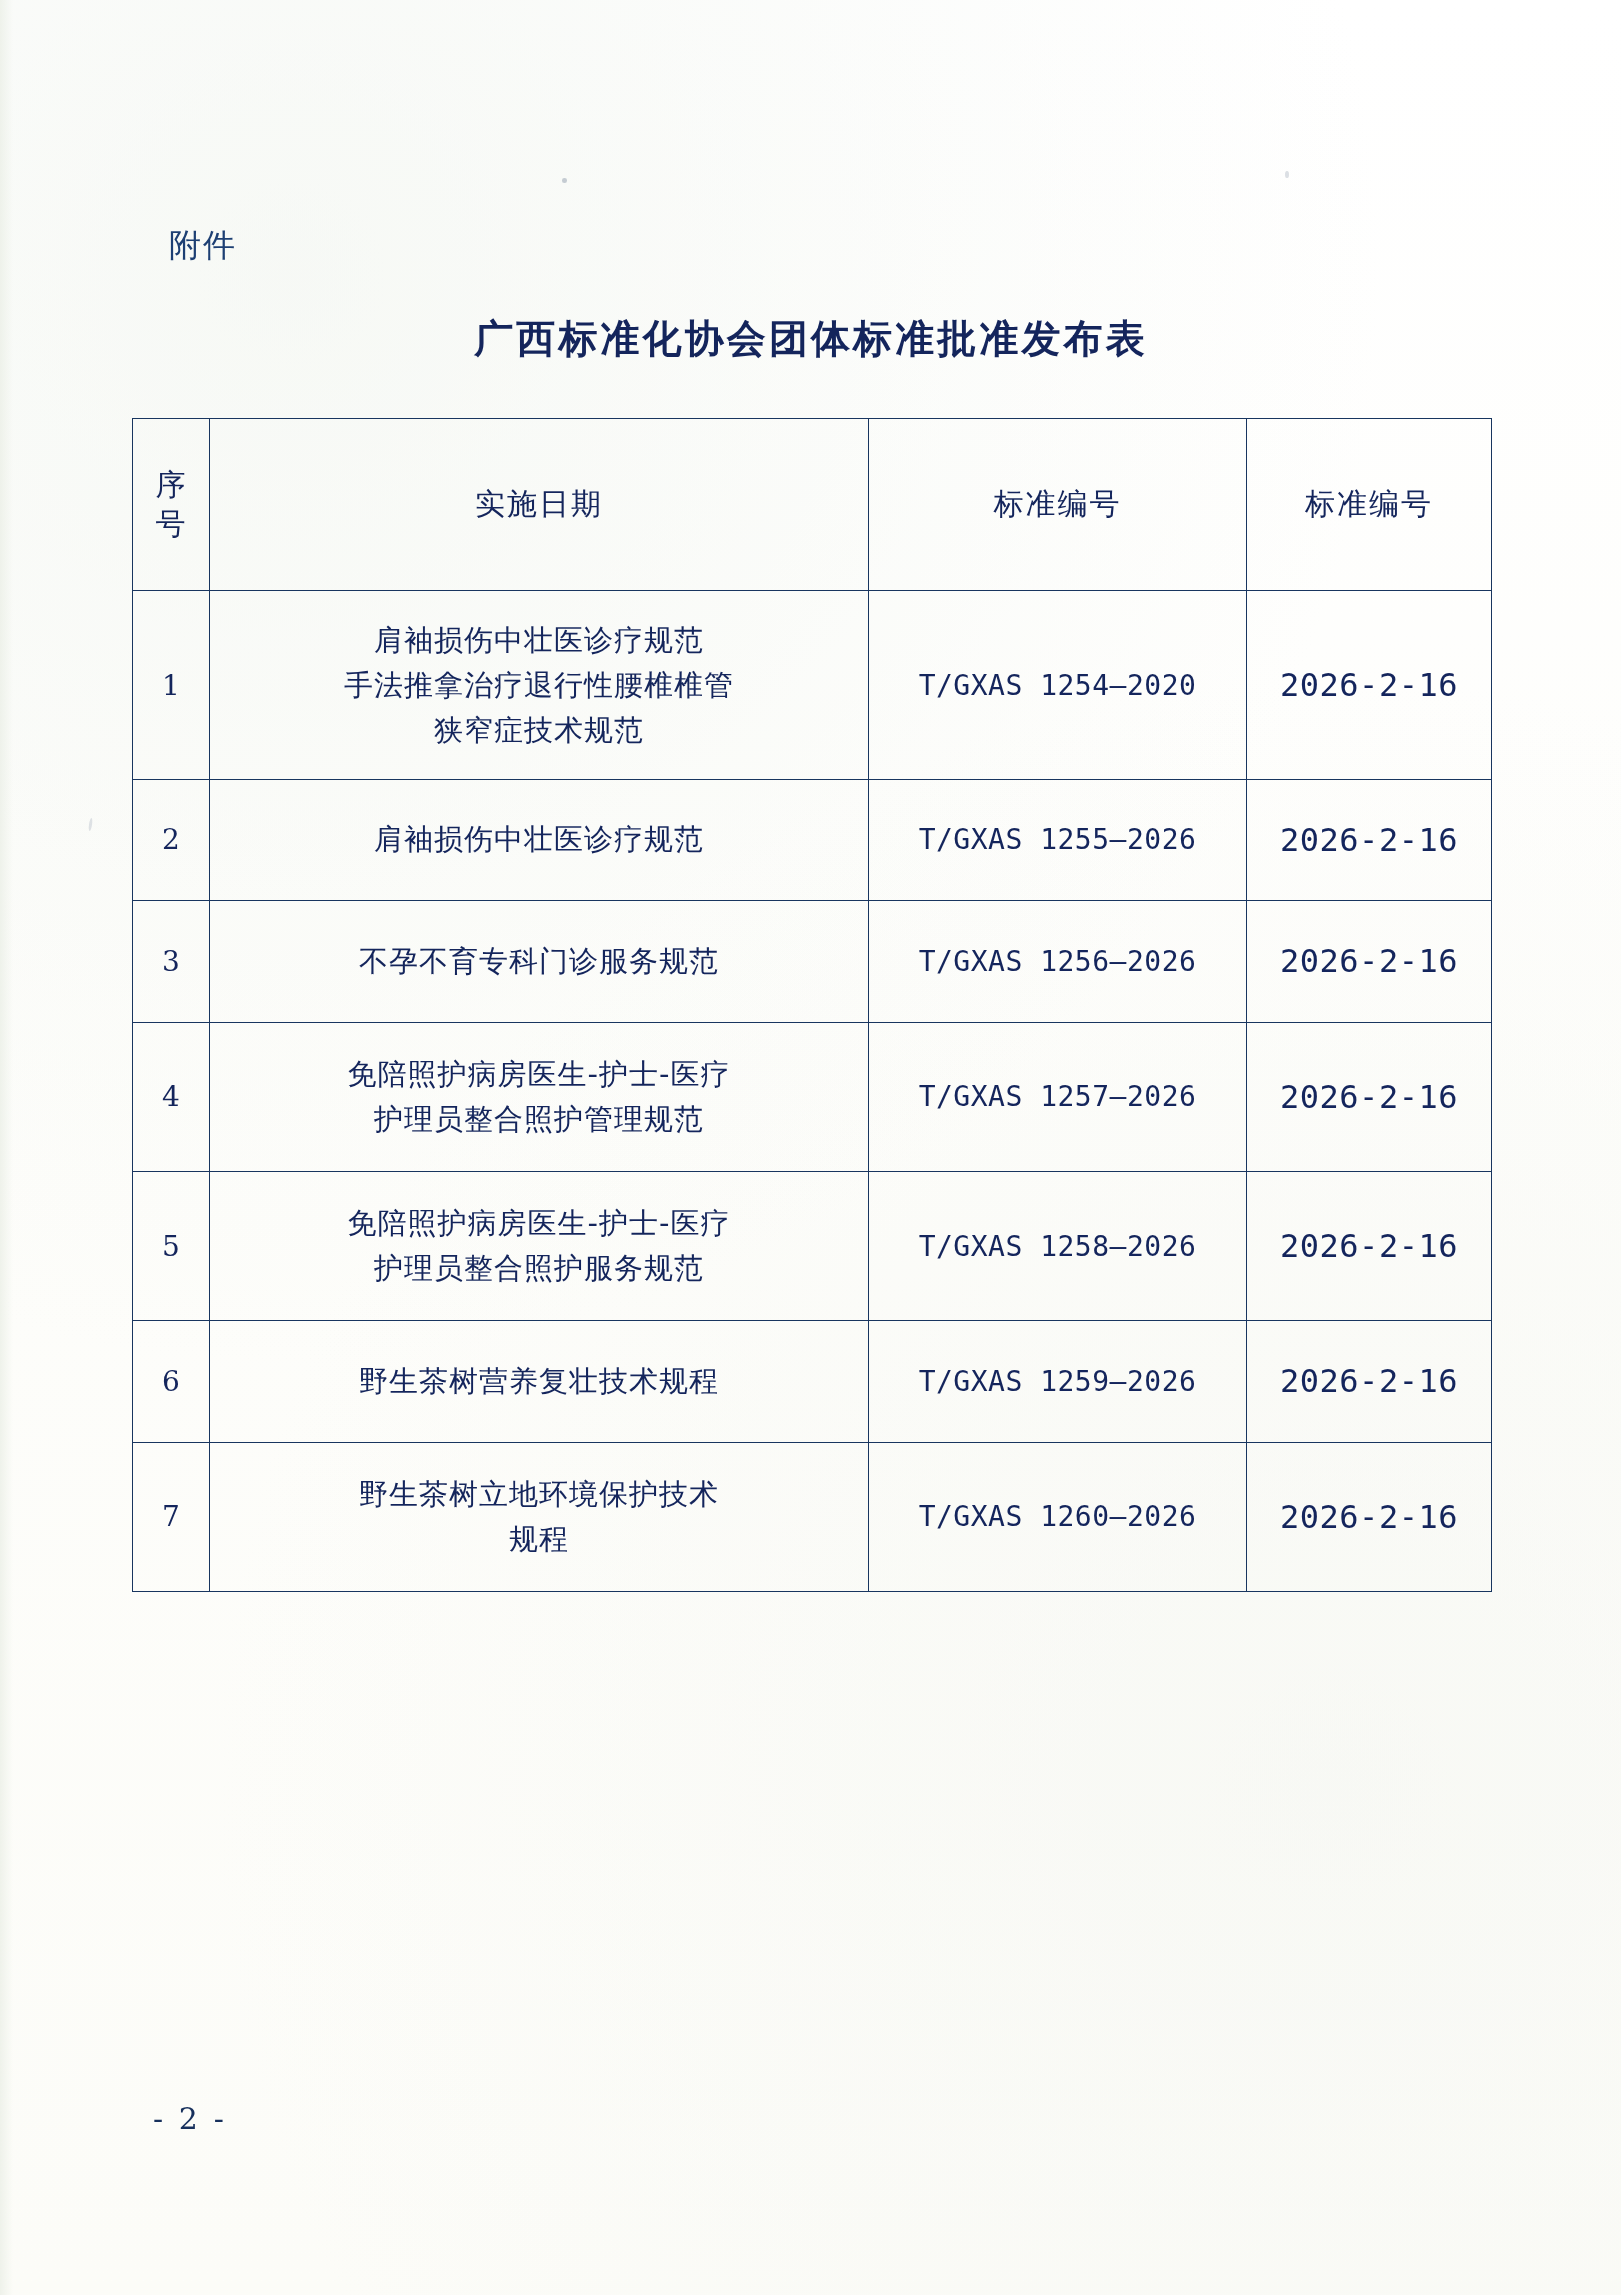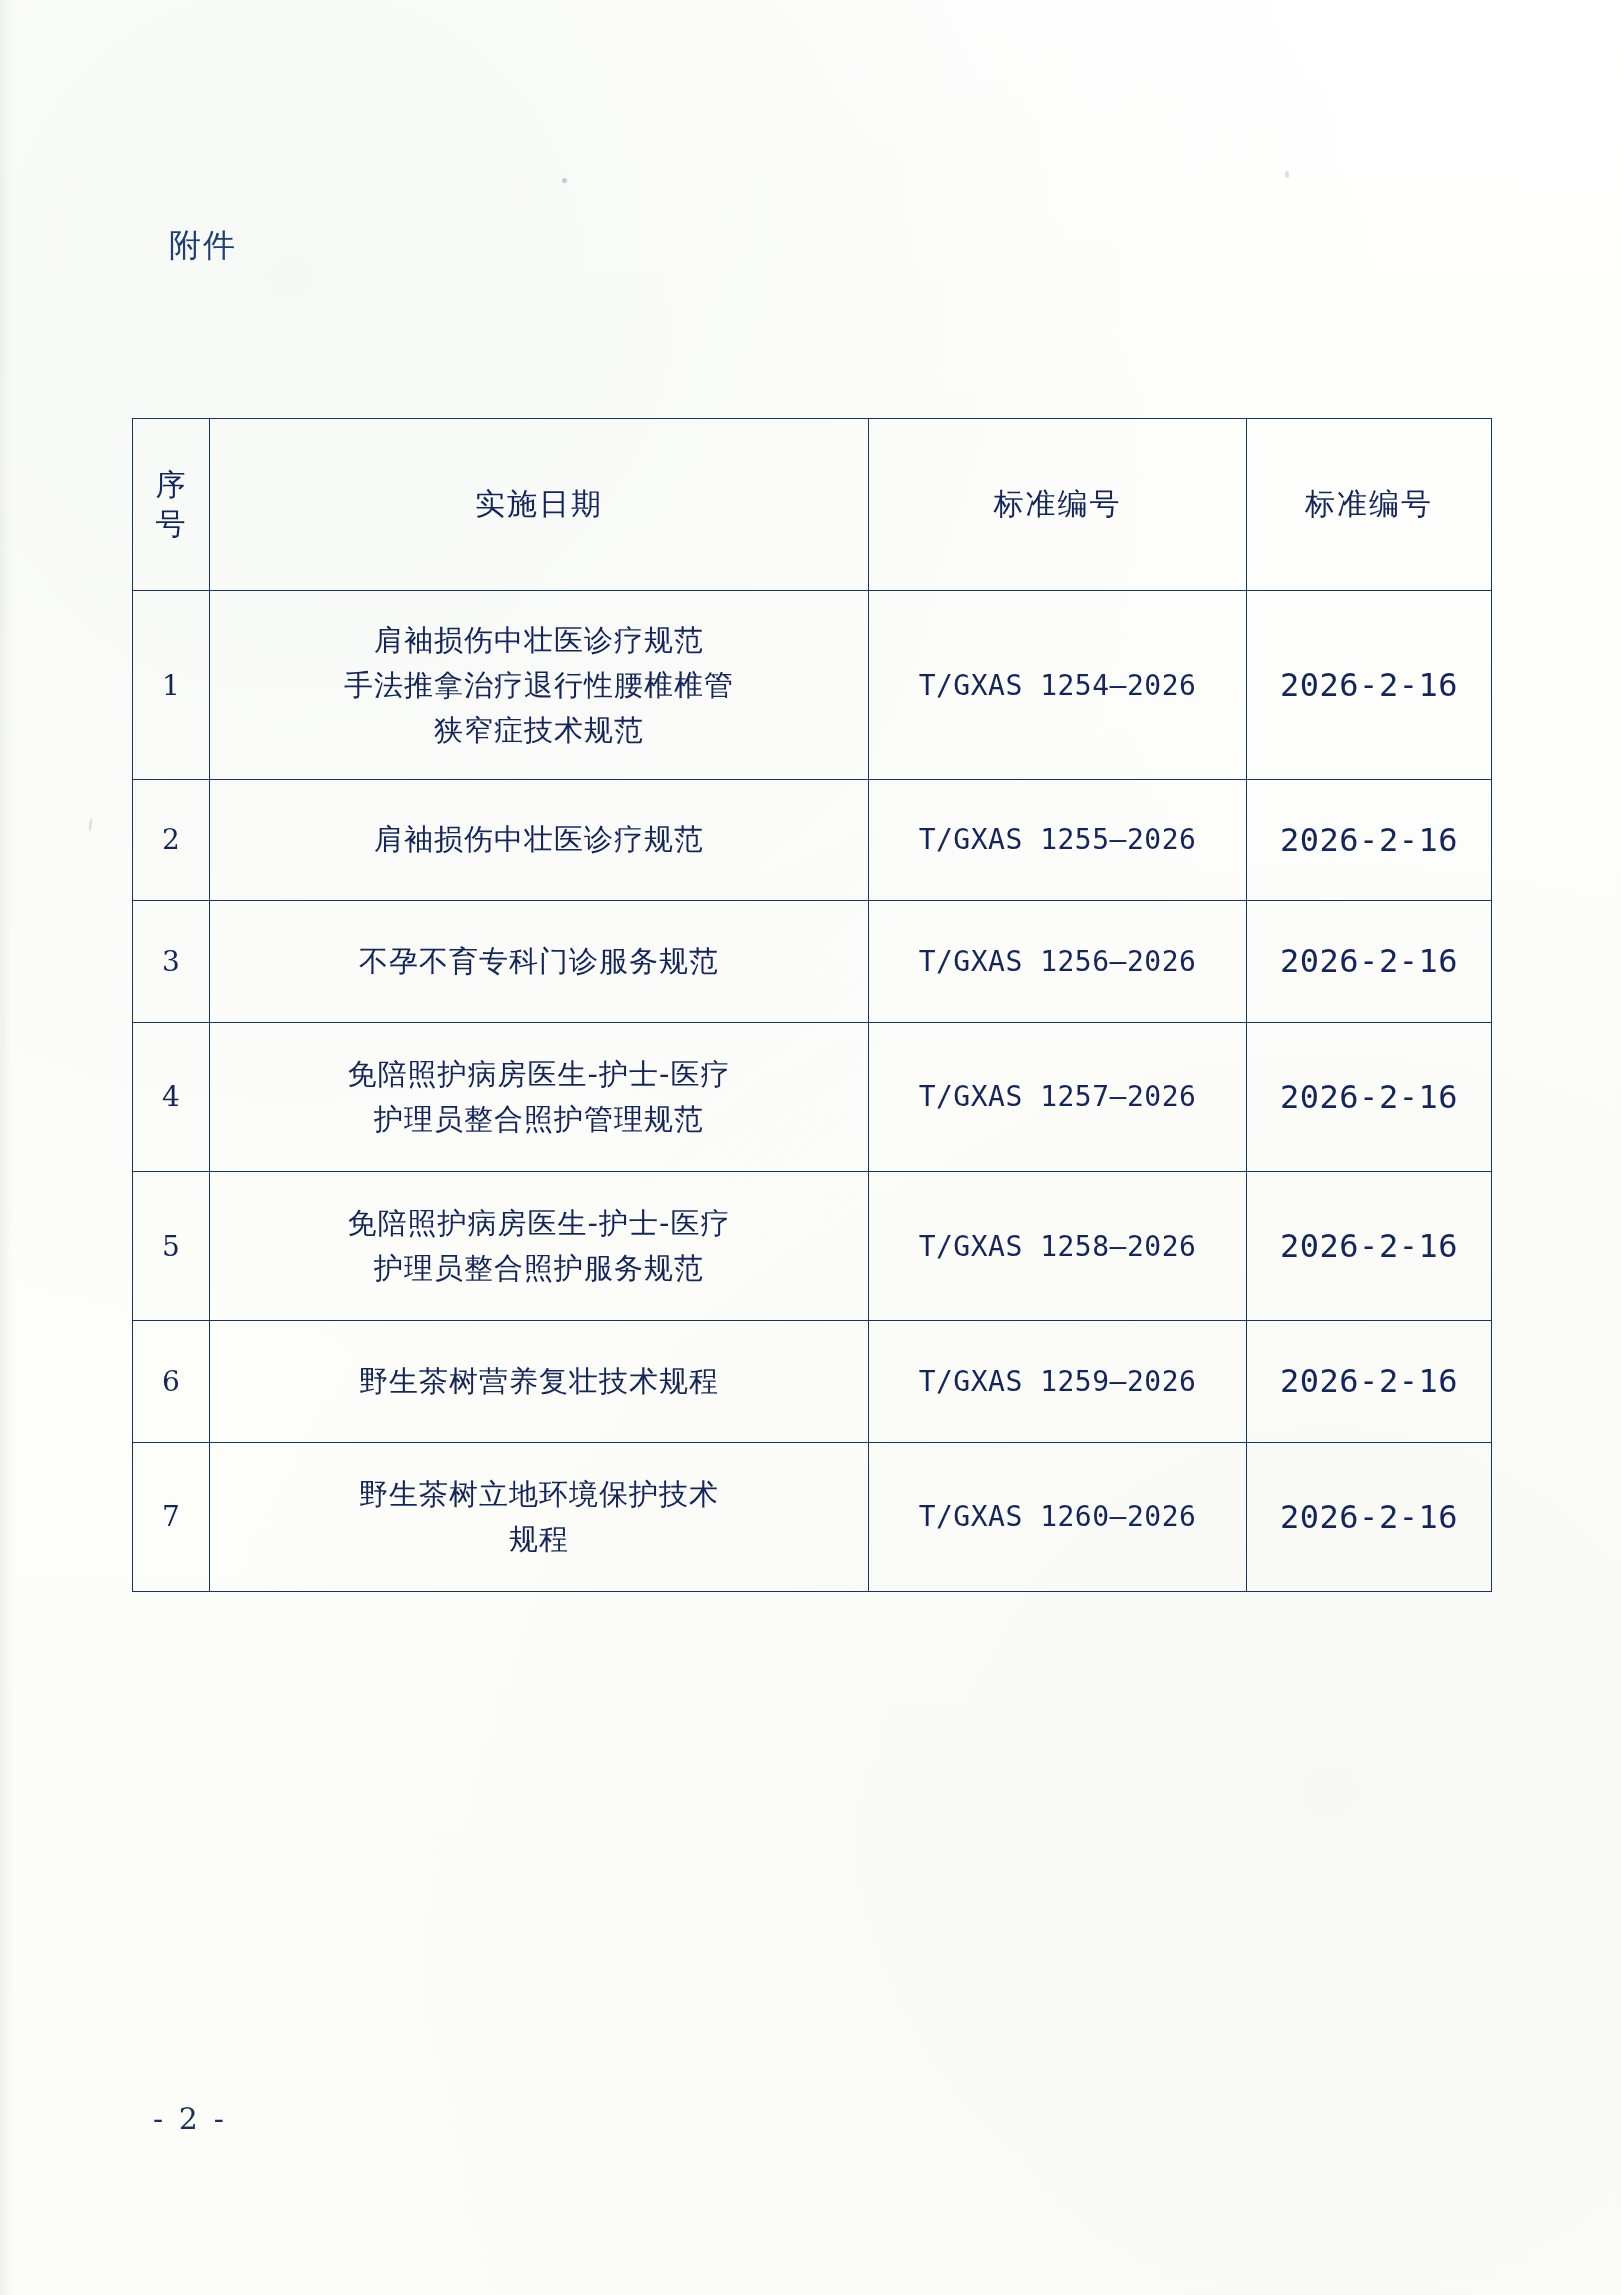--- a/index.html
+++ b/index.html
@@ -146,20 +146,21 @@
 <body>
 
 <div class="page">
   <div class="paper-noise"></div>
   <div class="edge-tint"></div>
 
   <div class="content">
 
     <div class="attachment-label">附件</div>
 
+    <div class="doc-title">广西标准化协会团体标准批准发布表</div>
 
     <table class="std-table">
       <colgroup>
         <col class="c-no">
         <col class="c-name">
         <col class="c-code">
         <col class="c-date">
       </colgroup>
       <thead>
         <tr>
@@ -173,21 +174,21 @@
         </tr>
       </thead>
       <tbody>
         <tr class="row-h1">
           <td class="cell-no">1</td>
           <td class="cell-name">
             <div>肩袖损伤中壮医诊疗规范</div>
             <div>手法推拿治疗退行性腰椎椎管</div>
             <div>狭窄症技术规范</div>
           </td>
-          <td class="cell-code">T/GXAS 1254—2026</td>
+          <td class="cell-code">T/GXAS 1254—2020</td>
           <td class="cell-date">2026-2-16</td>
         </tr>
 
         <tr class="row-h2">
           <td class="cell-no">2</td>
           <td class="cell-name">
             <div>肩袖损伤中壮医诊疗规范</div>
           </td>
           <td class="cell-code">T/GXAS 1255—2026</td>
           <td class="cell-date">2026-2-16</td>

